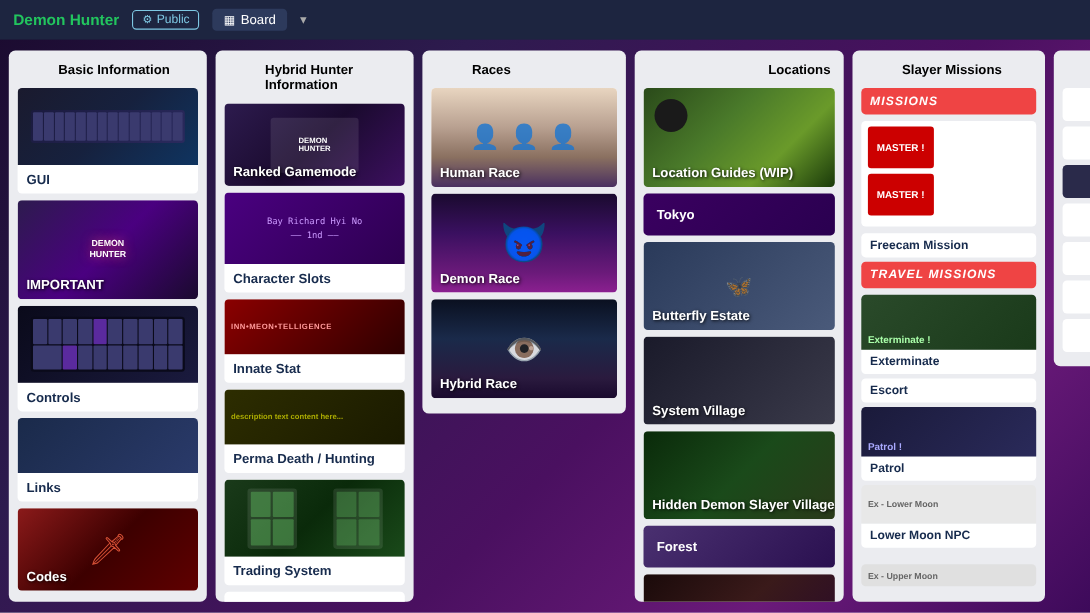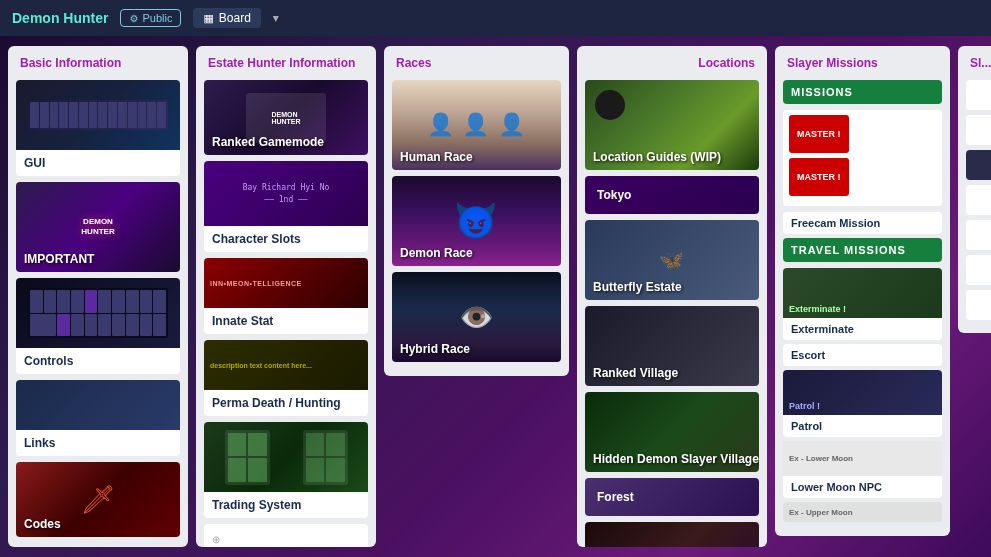--- a/index.html
+++ b/index.html
@@ -17,21 +17,21 @@
       background: #1d2540;
       height: 36px;
       display: flex;
       align-items: center;
       padding: 0 12px;
       gap: 12px;
       position: relative;
       z-index: 10;
     }
     .topbar-title {
-      color: #5eead4;
+      color: #22c55e;
       font-weight: 700;
       font-size: 14px;
     }
     .topbar-badge {
       background: transparent;
       border: 1px solid #4a90d9;
       border-radius: 4px;
       padding: 2px 8px;
       color: #4a90d9;
       font-size: 11px;
@@ -75,23 +75,24 @@
       min-width: 180px;
       width: 180px;
       flex-shrink: 0;
       padding: 8px;
       max-height: 100%;
       overflow-y: hidden;
     }
     .column-title {
       font-size: 12px;
       font-weight: 700;
-      color: #a21caf;
+      color: #000000;
       margin-bottom: 8px;
       padding: 2px 4px;
+      margin-left: 33px;
     }
 
     
     .card {
       background: #fff;
       border-radius: 4px;
       margin-bottom: 6px;
       overflow: hidden;
       position: relative;
       cursor: pointer;
@@ -165,24 +166,25 @@
     .card-colored-label {
       color: #fff;
       font-size: 12px;
       font-weight: 700;
     }
     .bg-dark-purple { background: linear-gradient(135deg, #3a0060 0%, #2a0050 100%); }
     .bg-location { background: linear-gradient(135deg, #4a3070 0%, #2a1050 100%); }
 
     
     .mission-header {
-      background: #15803d;
+      background: #ef4444;
       padding: 6px 8px;
       margin-bottom: 6px;
       border-radius: 4px;
+      font-style: italic;
     }
     .mission-header-text {
       color: #fff;
       font-size: 11px;
       font-weight: 800;
       letter-spacing: 1px;
     }
     .mission-badge {
       background: #cc0000;
       color: #fff;
@@ -331,21 +333,21 @@
       <div class="card-img-container">
         <div class="img-codes" style="height:75px;">
           <div style="color:#ff6644;font-size:28px;opacity:0.8;">🗡</div>
         </div>
         <span class="card-label">Codes</span>
       </div>
     </div>
   </div>
 
   <div class="column">
-    <div class="column-title">Estate Hunter Information</div>
+    <div class="column-title">Hybrid Hunter Information</div>
 
     <div class="card">
       <div class="card-img-container">
         <div style="height:75px;background:linear-gradient(135deg,#2d1b4e 0%,#1a0a2e 50%,#3d1060 100%);display:flex;align-items:center;justify-content:center;">
           <div style="width:80px;height:50px;background:rgba(255,255,255,0.1);border-radius:3px;display:flex;align-items:center;justify-content:center;color:#fff;font-size:7px;font-weight:700;">DEMON<br>HUNTER</div>
         </div>
         <span class="card-label">Ranked Gamemode</span>
       </div>
     </div>
 
@@ -452,21 +454,21 @@
           <div style="font-size:20px;opacity:0.6;">🦋</div>
         </div>
         <span class="card-label">Butterfly Estate</span>
       </div>
     </div>
 
     <div class="card">
       <div class="card-img-container">
         <div style="height:80px;background:linear-gradient(135deg,#1a1a2a 0%,#2a2a3a 50%,#3a3a4a 100%);">
         </div>
-        <span class="card-label">Ranked Village</span>
+        <span class="card-label">System Village</span>
       </div>
     </div>
 
     <div class="card">
       <div class="card-img-container">
         <div style="height:80px;background:linear-gradient(135deg,#0a2a0a 0%,#1a4a1a 50%,#2a3a1a 100%);">
         </div>
         <span class="card-label">Hidden Demon Slayer Village</span>
       </div>
     </div>
@@ -516,21 +518,21 @@
     <div class="mission-item">Escort</div>
 
     <div class="card" style="height:45px;background:linear-gradient(135deg,#1a1a3a 0%,#2a2a5a 100%);display:flex;align-items:flex-end;padding:4px 6px;margin-bottom:0;border-radius:4px 4px 0 0;">
       <span style="color:#aaaaff;font-size:9px;font-weight:700;">Patrol !</span>
     </div>
     <div class="mission-item" style="border-radius:0 0 4px 4px;margin-bottom:4px;margin-top:0;">Patrol</div>
 
     <div class="card" style="height:35px;background:#e8e8e8;display:flex;align-items:center;padding:4px 6px;margin-bottom:0;border-radius:4px 4px 0 0;">
       <span style="color:#666;font-size:8px;font-weight:600;">Ex - Lower Moon</span>
     </div>
-    <div class="mission-item" style="border-radius:0 0 4px 4px;margin-bottom:4px;margin-top:0;">Lower Moon NPC</div>
+    <div class="mission-item" style="border-radius:0 0 4px 4px;margin-bottom:15px;margin-top:0;">Lower Moon NPC</div>
 
     <div class="card" style="height:20px;background:#e0e0e0;display:flex;align-items:center;padding:4px 6px;border-radius:4px;">
       <span style="color:#666;font-size:8px;font-weight:600;">Ex - Upper Moon</span>
     </div>
   </div>
 
   <div class="column" style="width:60px;min-width:60px;overflow:hidden;">
     <div class="column-title">Sl...</div>
     <div style="background:#fff;border-radius:4px;height:30px;margin-bottom:5px;"></div>
     <div style="background:#fff;border-radius:4px;height:30px;margin-bottom:5px;"></div>

